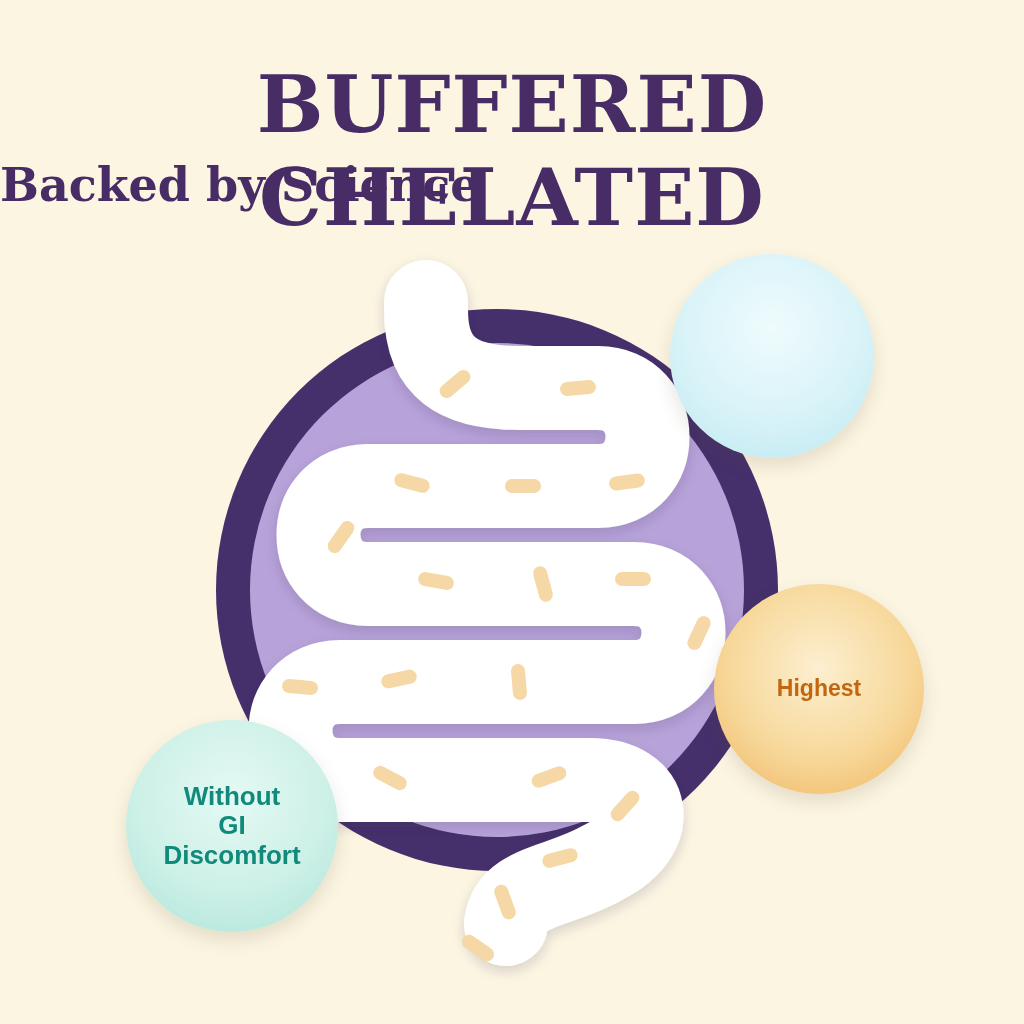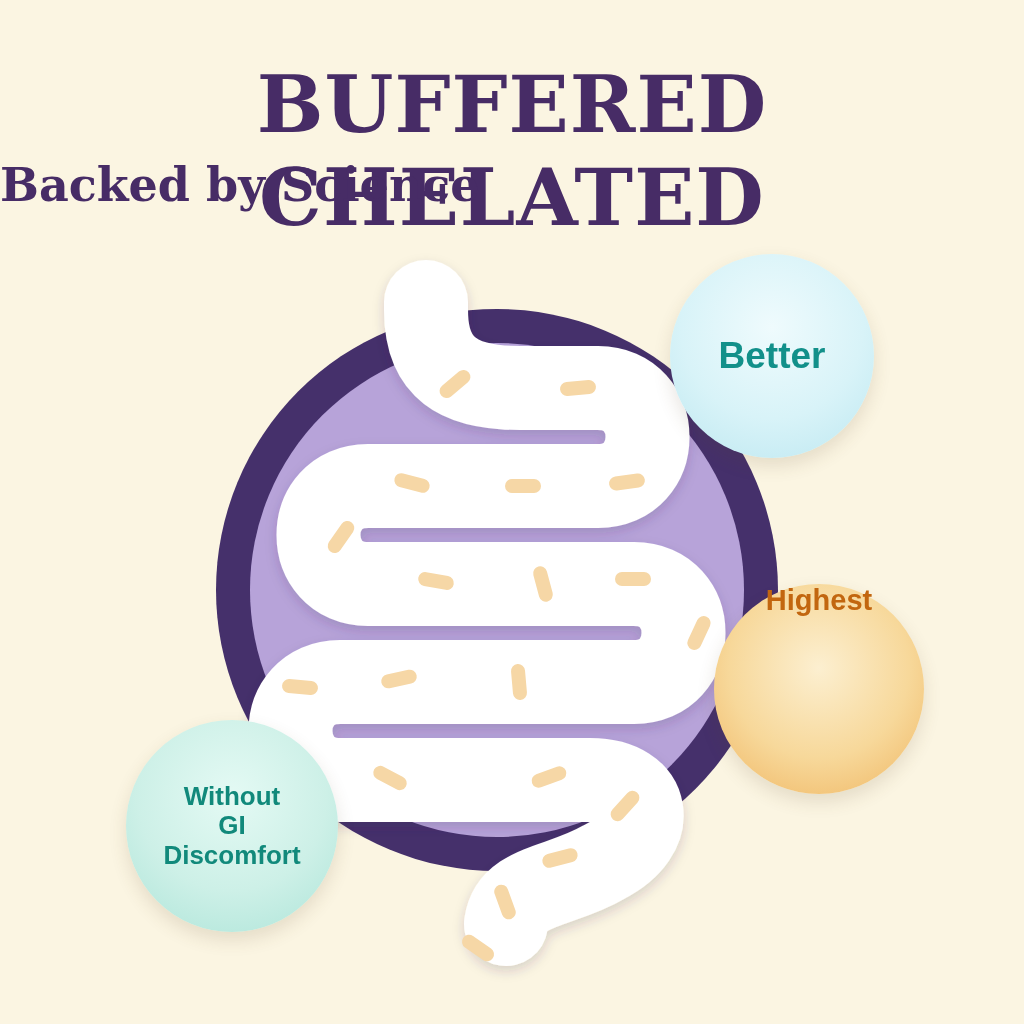--- a/index.html
+++ b/index.html
@@ -49,21 +49,21 @@
     color: #5D4189; font-size: 34px;
   }
   .bubble-better {
     left: 670px; top: 254px; width: 204px; height: 204px;
     background: radial-gradient(circle at 50% 36%, #EFFBFD 0%, #D8F3F8 55%, #BCE7F0 100%);
     color: #12908A; font-size: 37px;
   }
   .bubble-highest {
     left: 714px; top: 584px; width: 210px; height: 210px;
     background: radial-gradient(circle at 50% 40%, #FCEFD0 0%, #F7D89A 55%, #EFB45F 100%);
-    color: #C2660F; font-size: 29px; justify-content: space-between;
+    color: #C2660F; font-size: 23px;
   }
   .bubble-without {
     left: 126px; top: 720px; width: 212px; height: 212px;
     background: radial-gradient(circle at 50% 36%, #E4FAF4 0%, #CDF0E7 55%, #ACE4D8 100%);
     color: #11897B; font-size: 26px;
   }
 </style>
 </head>
 <body>
 
@@ -111,21 +111,20 @@
       <rect x="531" y="770" width="36" height="14" rx="7" transform="rotate(-20 549 777)"></rect>
       <rect x="607" y="799" width="36" height="14" rx="7" transform="rotate(-48 625 806)"></rect>
       <rect x="542" y="851" width="36" height="14" rx="7" transform="rotate(-15 560 858)"></rect>
       <rect x="487" y="895" width="36" height="14" rx="7" transform="rotate(70 505 902)"></rect>
       <rect x="460" y="941" width="36" height="14" rx="7" transform="rotate(35 478 948)"></rect>
     </g>
   </svg>
 
 
   <div class="bubble bubble-better">
-    <span>Better</span>
   </div>
 
   <div class="bubble bubble-highest">
     <span>Highest</span>
   </div>
 
   <div class="bubble bubble-without">
     <span>Without</span>
     <span>GI</span>
     <span>Discomfort</span>

